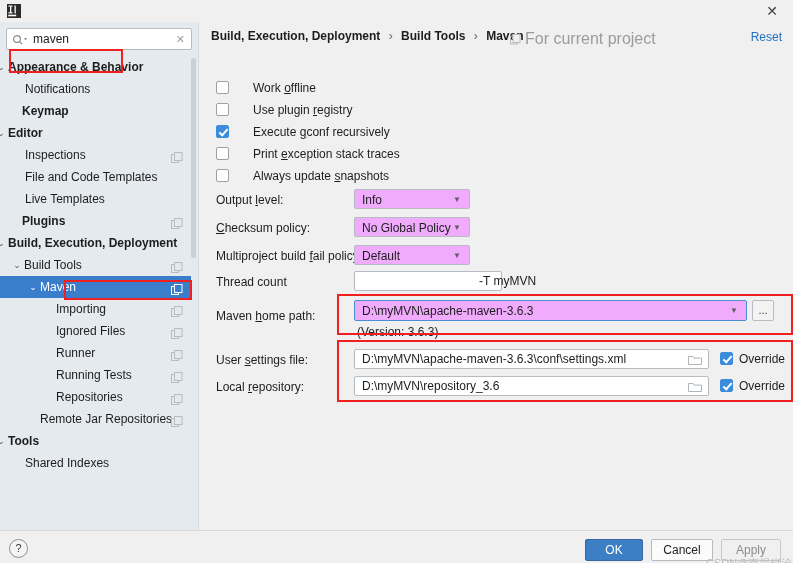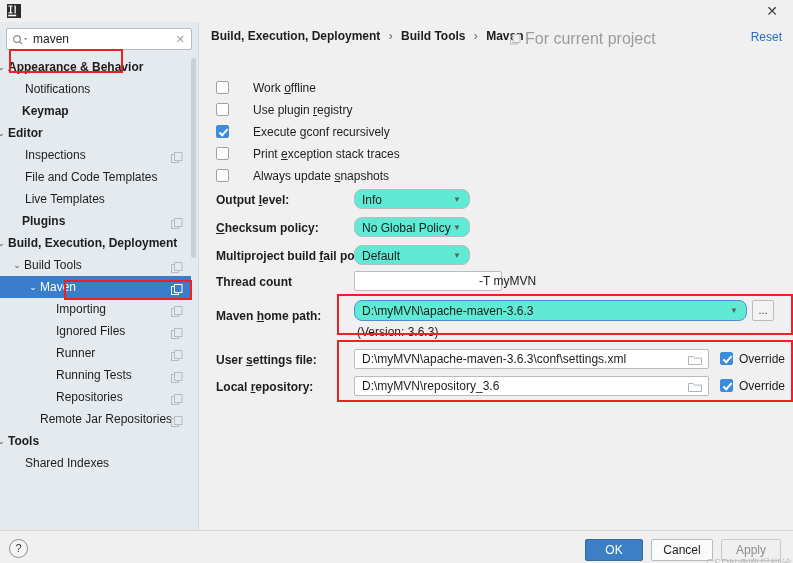--- a/index.html
+++ b/index.html
@@ -231,27 +231,26 @@
     color: #1d1d1d;
   }
   .mn { text-decoration: underline; }
 
   
   .frow-label {
     position: absolute;
     font-size: 12px;
     color: #1d1d1d;
     white-space: nowrap;
-    font-weight: bold;
   }
   .combo {
     position: absolute;
-    background: #5eead4;
+    background: #f0abfc;
     border: 1px solid #b5bcc4;
-    border-radius: 8px;
+    border-radius: 2px;
     box-sizing: border-box;
     font-size: 12px;
     color: #1d1d1d;
   }
   .combo .ctext {
     position: absolute;
     left: 7px; top: 0;
     line-height: 20px;
     white-space: nowrap;
   }

